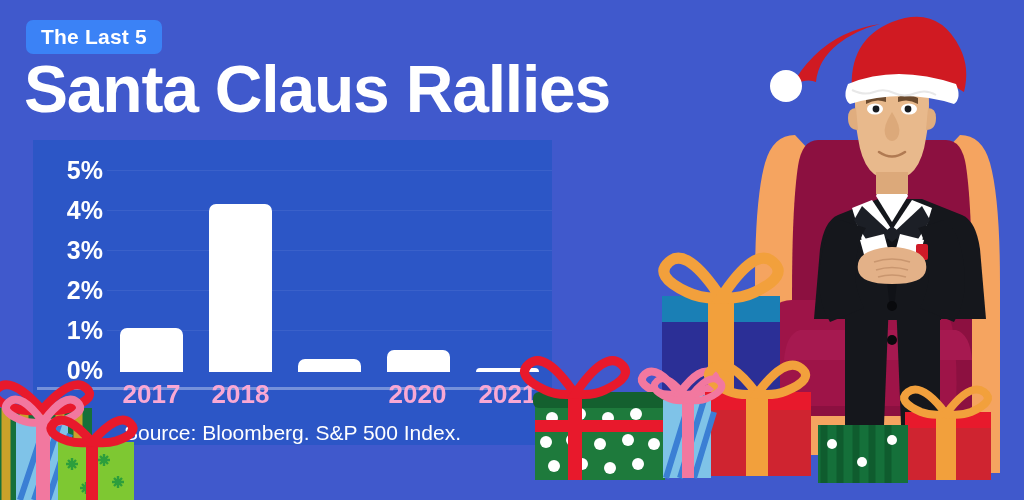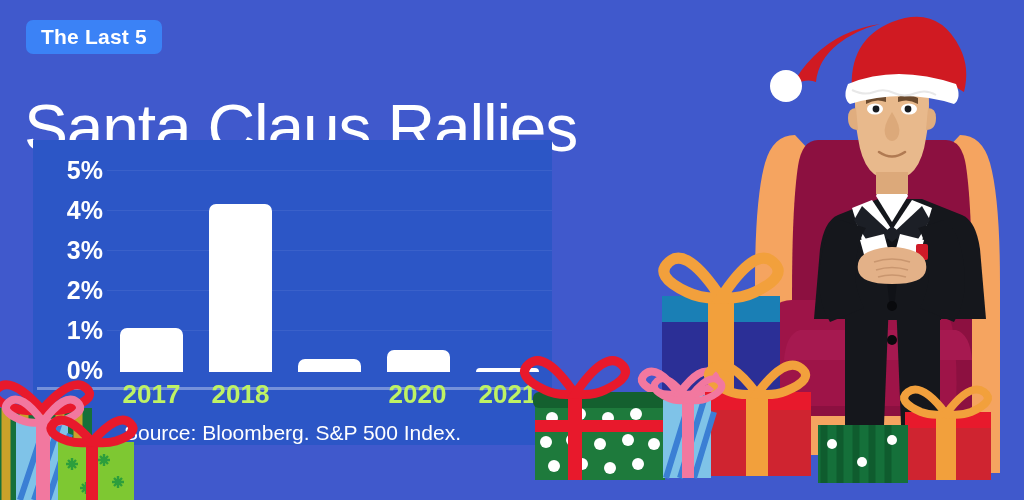--- a/index.html
+++ b/index.html
@@ -17,25 +17,24 @@
     background:#3b82f6;color:#ffffff;
     font-size:21px;font-weight:bold;
     padding:5px 15px 6px 15px;
     border-radius:7px;
     letter-spacing:.2px;
     line-height:1.1;
   }
   .headline{
     position:absolute;left:24px;top:55px;
     color:#ffffff;
-    font-size:66px;font-weight:normal;
+    font-size:66px;font-weight:bold;
     letter-spacing:-1.2px;
     line-height:1.05;
     white-space:nowrap;
-    margin-top:39px;
   }
 
   
   .panel{
     position:absolute;left:33px;top:140px;width:519px;height:305px;
     background:#2c56c6;
   }
   .gridline{position:absolute;left:74px;width:445px;height:1px;background:rgba(255,255,255,.07);}
   .ytick{
     position:absolute;right:0;width:62px;text-align:right;
@@ -49,21 +48,21 @@
   }
   .bar{
     position:absolute;bottom:0;
     background:#ffffff;
     border-radius:7px 7px 0 0;
   }
   .barsrow{position:absolute;left:74px;bottom:73px;width:445px;height:232px;}
   .xlabels{position:absolute;left:74px;bottom:35px;width:452px;height:32px;}
   .xlabel{
     position:absolute;bottom:0;text-align:center;
-    color:#bef264;font-size:26px;font-weight:bold;
+    color:#f9a8d4;font-size:26px;font-weight:bold;
   }
   .source{
     position:absolute;left:124px;top:421px;
     color:#ffffff;font-size:21px;font-weight:normal;
     white-space:nowrap;
   }
 
   
   .art{position:absolute;left:0;top:0;width:1024px;height:500px;pointer-events:none;}
 </style>

